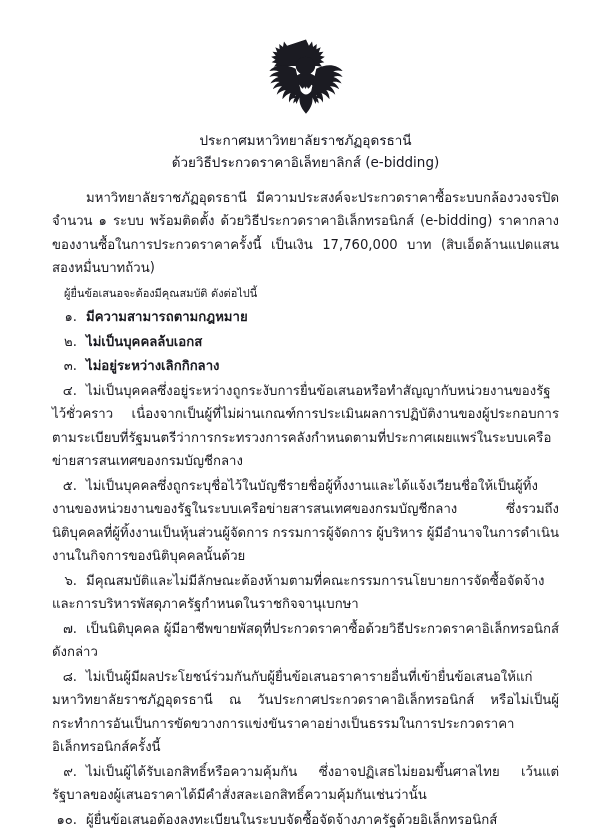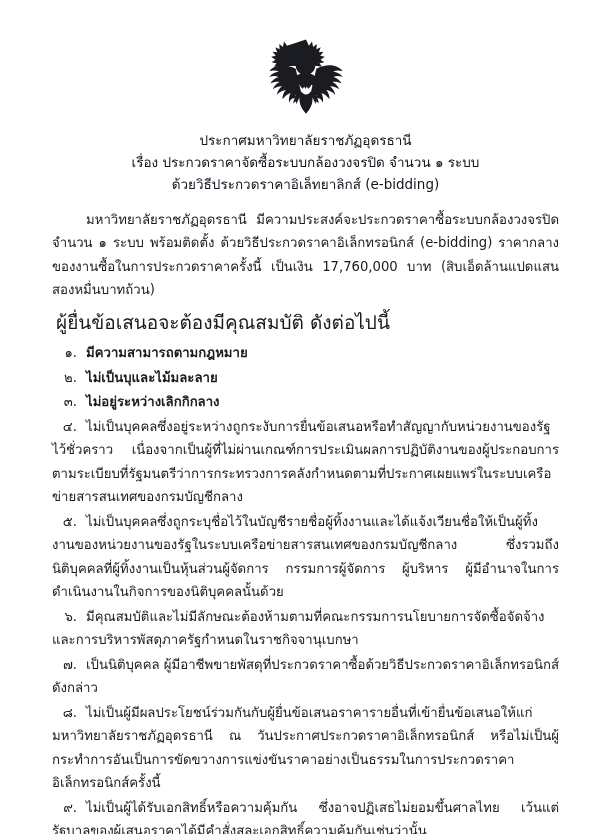--- a/index.html
+++ b/index.html
@@ -52,22 +52,22 @@
     text-justify: inter-word;
     color: #19191f;
   }
   .para {
     margin: 0 0 1px 0;
   }
   .para.indent {
     text-indent: 34px;
   }
   .subhead {
-    margin: 4px 0 2px 4px;
-    font-size: 19px;
+    margin: 4px 0 2px 12px;
+    font-size: 11px;
     line-height: 1.78;
   }
   
   .item {
     display: flex;
     margin: 0 0 1px 0;
     line-height: 1.78;
   }
   .item .num {
     flex: 0 0 auto;
@@ -85,20 +85,21 @@
     text-align: left;
     font-weight: bold;
   }
   
   .item.hang .num {
     width: 34px;
   }
   .item.hang .txt {
     margin-left: -34px;
     text-indent: 34px;
+    font-family: Liberation Serif, serif;
   }
 </style>
 </head>
 <body>
 
 <div class="page">
 
   <div class="emblem-wrap">
     <svg class="emblem" viewBox="0 0 100 100" aria-hidden="true">
       <g fill="#1b1b22">
@@ -114,38 +115,37 @@
         <path d="M44 64 c-1.4 4-2 8.4-1.4 12.4 .6 4 2.4 7.6 4.6 10.4 l2.8 3.6 2.8-3.6 c2.2-2.8 4-6.4 4.6-10.4 .6-4 0-8.4-1.4-12.4 -1.6 2.4-3.6 4-6 4 -2.4 0-4.4-1.6-6-4z"></path>
 
         <path d="M36 66 c-2.6 2.6-4.6 5.8-5.4 9 2 -1.8 4.2-2.8 6.4-3 -1.2 2-1.8 4.2-1.6 6.4 1.6-2 3.4-3.2 5.4-3.8z"></path>
         <path d="M64 66 c2.6 2.6 4.6 5.8 5.4 9 -2-1.8-4.2-2.8-6.4-3 1.2 2 1.8 4.2 1.6 6.4 -1.6-2-3.4-3.2-5.4-3.8z"></path>
       </g>
     </svg>
   </div>
 
   <div class="heading">
     <div>ประกาศมหาวิทยาลัยราชภัฏอุดรธานี</div>
-    <div>เรื่อง ประกวดราคาจัดซื้อระบบกล้องวงจรปิด จำนวน ๑ ระบบ</div>
     <div>ด้วยวิธีประกวดราคาอิเล็ทยาลิกส์ (e-bidding)</div>
   </div>
 
   <div class="body-block">
 
     <p class="para indent">มหาวิทยาลัยราชภัฏอุดรธานี มีความประสงค์จะประกวดราคาซื้อระบบกล้องวงจรปิด จำนวน ๑ ระบบ พร้อมติดตั้ง ด้วยวิธีประกวดราคาอิเล็กทรอนิกส์ (e-bidding) ราคากลางของงานซื้อในการประกวดราคาครั้งนี้ เป็นเงิน 17,760,000 บาท (สิบเอ็ดล้านแปดแสนสองหมื่นบาทถ้วน)</p>
 
     <p class="subhead">ผู้ยื่นข้อเสนอจะต้องมีคุณสมบัติ ดังต่อไปนี้</p>
 
     <div class="item short">
       <span class="num">๑.</span>
       <span class="txt">มีความสามารถตามกฎหมาย</span>
     </div>
 
     <div class="item short">
       <span class="num">๒.</span>
-      <span class="txt">ไม่เป็นบุและไม้มละลาย</span>
+      <span class="txt">ไม่เป็นบุคคลล้บเอกส</span>
     </div>
 
     <div class="item short">
       <span class="num">๓.</span>
       <span class="txt">ไม่อยู่ระหว่างเลิกกิกลาง</span>
     </div>
 
     <div class="item hang">
       <span class="num">๔.</span>
       <span class="txt">ไม่เป็นบุคคลซึ่งอยู่ระหว่างถูกระงับการยื่นข้อเสนอหรือทำสัญญากับหน่วยงานของรัฐไว้ชั่วคราว เนื่องจากเป็นผู้ที่ไม่ผ่านเกณฑ์การประเมินผลการปฏิบัติงานของผู้ประกอบการตามระเบียบที่รัฐมนตรีว่าการกระทรวงการคลังกำหนดตามที่ประกาศเผยแพร่ในระบบเครือข่ายสารสนเทศของกรมบัญชีกลาง</span>

